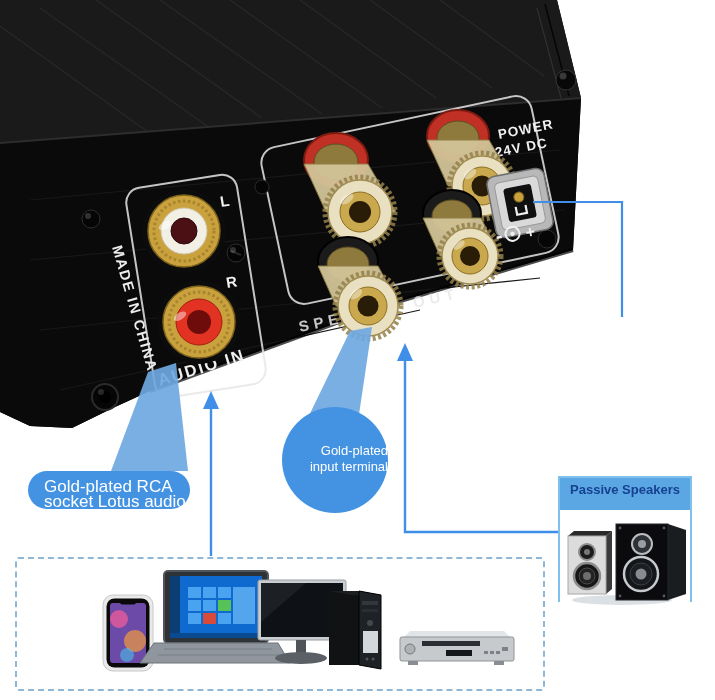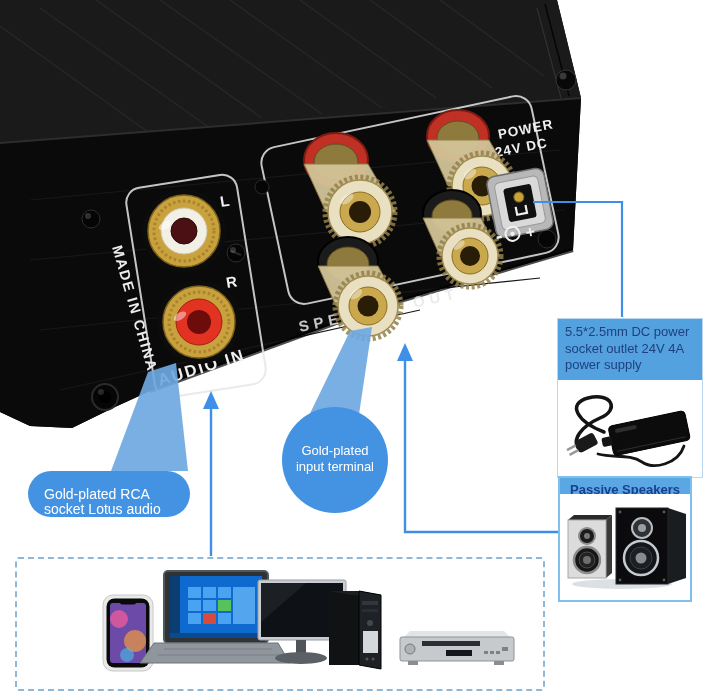--- a/index.html
+++ b/index.html
@@ -6,43 +6,43 @@
   #stage{
     position:relative;width:715px;height:700px;background:#ffffff;overflow:hidden;
     font-family:"Liberation Sans", sans-serif;
   }
   #amp-svg{position:absolute;left:0;top:0;}
   .bubble{
     position:absolute;background:#4493e3;color:#ffffff;
     font-family:"Liberation Sans", sans-serif;
   }
   #rca-bubble{
-    left:28px;top:471px;width:162px;height:46px;border-radius:23px;
-    font-size:14px;line-height:15px;padding:16px 0 0 16px;box-sizing:border-box;
+    left:28px;top:471px;width:162px;height:38px;border-radius:23px;
+    font-size:17px;line-height:15px;padding:8px 0 0 16px;box-sizing:border-box;
   }
   #horn-bubble{
     left:282px;top:407px;width:106px;height:106px;border-radius:50%;
-    font-size:13px;line-height:16px;text-align:center;padding-top:36px;box-sizing:border-box;
+    font-size:13px;line-height:16px;text-align:right;padding-top:36px;box-sizing:border-box;
   }
   #dc-callout{
     position:absolute;left:557px;top:318px;width:146px;background:#ffffff;
     border:1px solid #b9d7f0;box-sizing:border-box;
   }
   #dc-callout .hdr{
     background:#54a1e0;color:#20407e;font-size:13px;line-height:16.5px;
     padding:5px 7px 6px 7px;
   }
   #dc-callout .body{height:97px;position:relative;background:#ffffff;}
   #speakers-callout{
     position:absolute;left:558px;top:476px;width:134px;height:126px;background:#ffffff;
     border:2px solid #7fc0ef;box-sizing:border-box;
   }
   #speakers-callout .hdr{
     background:#5aa7e4;color:#17418f;font-size:13px;font-weight:bold;
-    text-align:center;line-height:24px;height:16px;
+    text-align:center;line-height:24px;height:32px;
   }
   #speakers-callout .body{height:96px;position:relative;background:#ffffff;}
   #devices-box{
     position:absolute;left:15px;top:557px;width:526px;height:130px;background:#ffffff;
     border:2px dashed #8fb8d8;border-radius:3px;box-sizing:content-box;
   }
 </style>
 </head>
 <body>
 
@@ -218,40 +218,20 @@
   <div class="bubble" id="rca-bubble">
     <div>Gold-plated RCA</div>
     <div>socket Lotus audio input</div>
   </div>
 
   <div class="bubble" id="horn-bubble">
     <div>Gold-plated</div>
     <div>input terminal</div>
   </div>
 
-  <div id="dc-callout">
-    <div class="hdr">5.5*2.5mm DC power socket outlet 24V 4A power supply</div>
-    <div class="body">
-      <svg width="144" height="96" viewBox="0 0 144 96">
-        <path d="M46,52 C20,42 8,24 30,18 C54,12 62,30 42,38 C24,46 12,60 22,70" fill="none" stroke="#141414" stroke-width="3.5" stroke-linecap="round"></path>
-        <path d="M126,66 C120,84 96,90 84,82 C72,74 56,78 40,74" fill="none" stroke="#141414" stroke-width="2.8" stroke-linecap="round"></path>
-        <g transform="translate(16,62) rotate(-28)">
-          <rect x="0" y="0" width="21" height="13" rx="3" fill="#1a1a1a"></rect>
-          <rect x="-10" y="2.5" width="10" height="2.6" fill="#999"></rect>
-          <rect x="-10" y="8" width="10" height="2.6" fill="#999"></rect>
-        </g>
-        <g transform="rotate(-12 92 52)">
-          <rect x="52" y="38" width="78" height="30" rx="4" fill="#0c0c0c" stroke="#000"></rect>
-          <rect x="58" y="42" width="22" height="4" rx="2" fill="#fff" opacity=".14"></rect>
-          <rect x="43" y="48" width="10" height="9" rx="2" fill="#161616"></rect>
-          <line x1="56" y1="64" x2="126" y2="64" stroke="#2e2e2e"></line>
-        </g>
-      </svg>
-    </div>
-  </div>
 
   <div id="speakers-callout">
     <div class="hdr">Passive Speakers</div>
     <div class="body">
       <svg width="130" height="96" viewBox="0 0 130 96">
         <ellipse cx="62" cy="90" rx="50" ry="5" fill="#b8c2cc" opacity=".5"></ellipse>
 
         <g>
           <polygon points="8,26 46,26 52,21 14,21" fill="#2a2a2a"></polygon>
           <polygon points="46,26 52,21 52,79 46,84" fill="#3a3a3a"></polygon>

